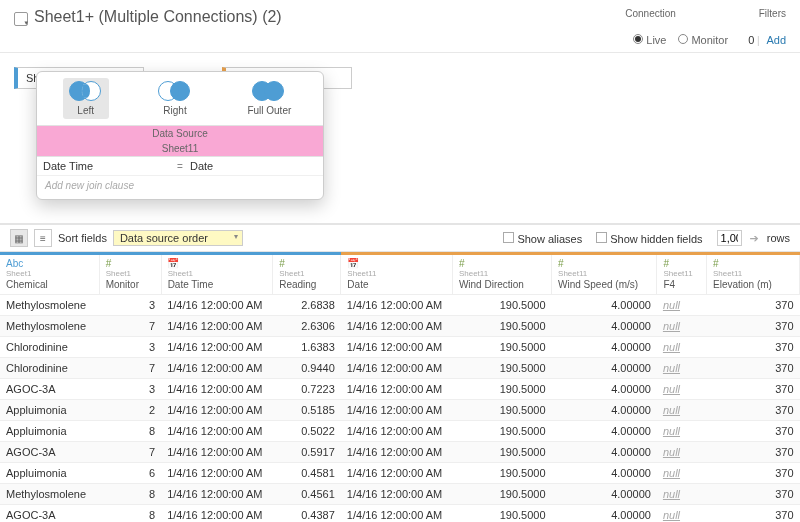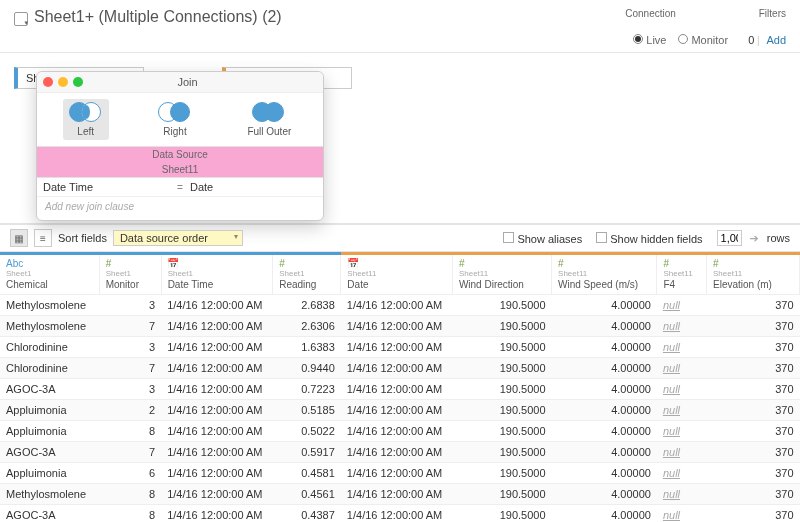--- a/index.html
+++ b/index.html
@@ -108,26 +108,20 @@
     <div class="join-line"></div>
     <div class="venn left small">
         <span class="vc l"></span>
         <span class="vc r"></span>
       </div>
     <div class="join-line"></div>
     <div class="src-box right">Sheet11</div>
   </div>
 
   <div class="dialog">
-    <div class="dlg-hdr">
-      <span class="tl-btn tl-close"></span>
-      <span class="tl-btn tl-min"></span>
-      <span class="tl-btn tl-max"></span>
-      <div class="dlg-title">Join</div>
-    </div>
     <div class="types-row">
       <div class="type-btn sel">
         <div class="venn left">
             <span class="vc l"></span>
             <span class="vc r"></span>
           </div>
         <span class="type-label">Left</span>
       </div>
       <div class="type-btn">
         <div class="venn right">

